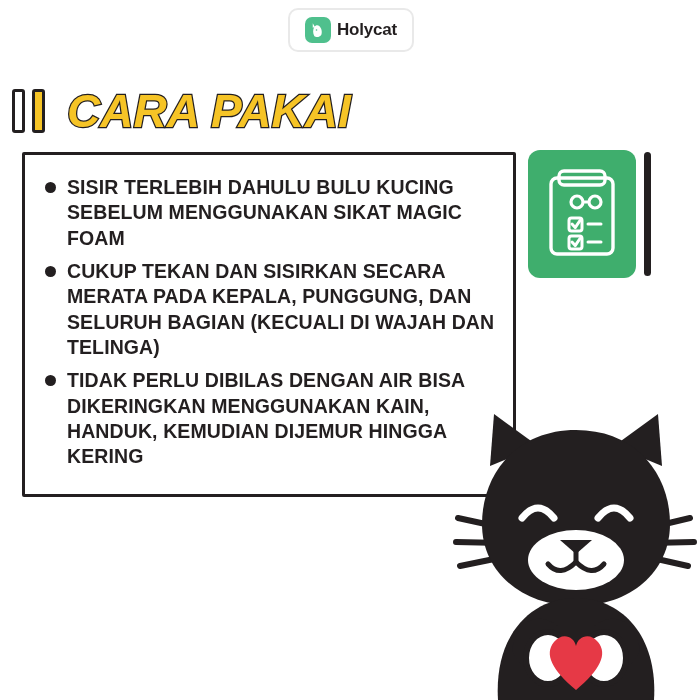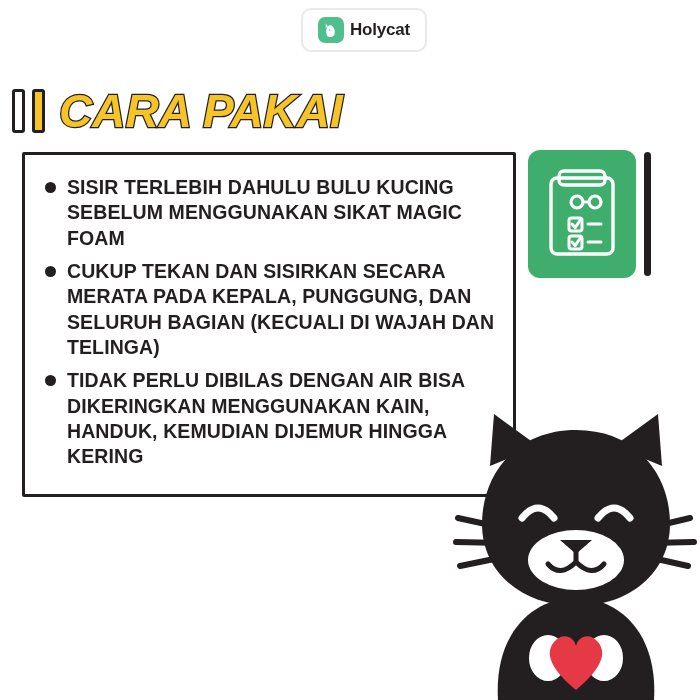--- a/index.html
+++ b/index.html
@@ -12,21 +12,21 @@
     height: 700px;
     position: relative;
     overflow: hidden;
     font-family: "Liberation Sans", sans-serif;
     color: #231f20;
   }
 
   
   .brand-chip {
     position: absolute;
-    left: 301px;
+    left: 288px;
     top: 8px;
     width: 126px;
     height: 44px;
     border: 2px solid #e9e9e9;
     border-radius: 10px;
     background: #ffffff;
     display: flex;
     align-items: center;
     justify-content: center;
     gap: 6px;
@@ -48,21 +48,21 @@
     color: #231f20;
   }
 
   
   .title-row {
     position: absolute;
     left: 12px;
     top: 88px;
     display: flex;
     align-items: center;
-    gap: 4px;
+    gap: 12px;
   }
   .bar-group {
     display: flex;
     gap: 7px;
     margin-right: 10px;
   }
   .bar {
     width: 13px;
     height: 44px;
     border: 3px solid #231f20;

